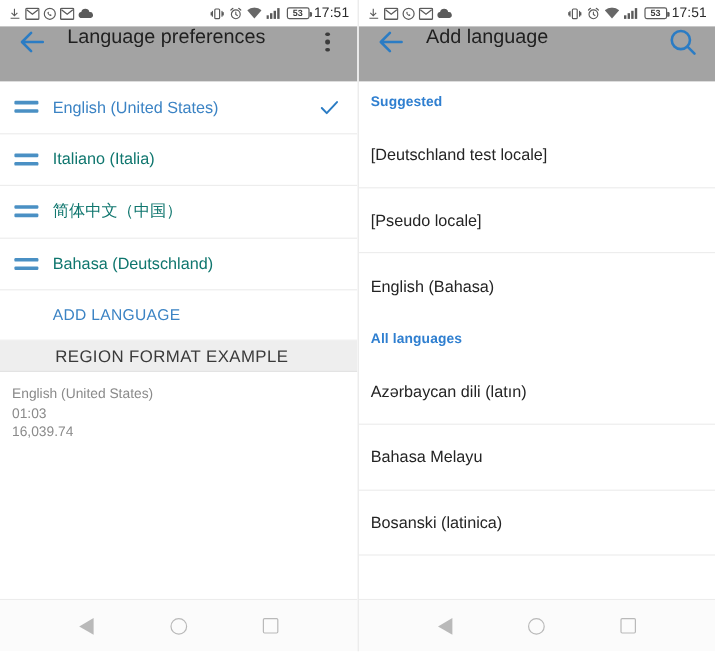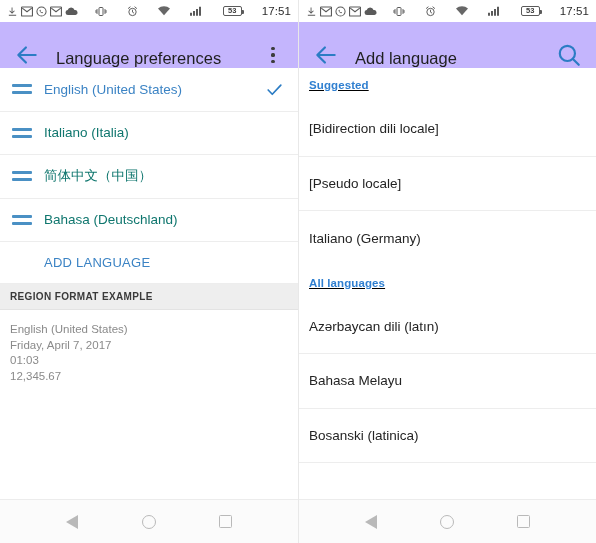--- a/index.html
+++ b/index.html
@@ -21,44 +21,44 @@
 
   
   .statusbar {
     height: 22px; flex: 0 0 22px;
     display: flex; align-items: center;
     padding: 0 7px;
     background: #ffffff;
     color: #5a5a5a;
   }
   .sb-left { display: flex; align-items: center; gap: 3px; }
-  .sb-right { margin-left: auto; display: flex; align-items: center; gap: 20px; }
+  .sb-right { margin-left: auto; display: flex; align-items: center; gap: 4px; }
   .sb-ico { display: block; }
   .sb-time {
     font-size: 11.5px; color: #2b2b2b; letter-spacing: .1px;
     font-family: "Liberation Sans", sans-serif;
   }
   .batt {
     position: relative;
     width: 19px; height: 10px;
     border: 1.2px solid #5a5a5a; border-radius: 2px;
     display: flex; align-items: center; justify-content: center;
   }
   .batt:after {
     content: ""; position: absolute; right: -3.2px; top: 2.6px;
     width: 2px; height: 4px; background: #5a5a5a; border-radius: 0 1px 1px 0;
   }
   .batt span { font-size: 7.5px; line-height: 1; color: #3c3c3c; font-weight: 700; }
 
   
   .appbar {
     height: 46px; flex: 0 0 46px;
-    display: flex; align-items: flex-end;
+    display: flex; align-items: flex-start;
     padding: 0 14px;
-    background: #c4b5fd;
+    background: #a3a3a3;
   }
   .appbar .back { width: 26px; height: 26px; flex: 0 0 26px; cursor: pointer; }
   .appbar .title {
     font-size: 16.5px; color: #1f1f1f; margin-left: 16px;
     font-family: "Liberation Sans", sans-serif;
     white-space: nowrap;
   }
   .appbar .spacer { flex: 1 1 auto; }
   .kebab {
     width: 22px; height: 26px; display: flex; flex-direction: column;
@@ -99,33 +99,34 @@
   }
 
   .section-band {
     background: #eeeeee;
     height: 26px;
     display: flex; align-items: center;
     padding-left: 10px;
     border-bottom: 1px solid #e3e3e3;
   }
   .section-band span {
-    font-size: 10px; font-weight: 700; color: #3a3a3a; letter-spacing: .35px;
-    font-family: "Liberation Sans", sans-serif;
+    font-size: 14px; font-weight: 400; color: #3a3a3a; letter-spacing: .35px;
+    font-family: "Liberation Sans", sans-serif;
+    margin-left: 36px;
   }
 
   .format-block { padding: 12px 10px 0 10px; }
   .format-block div {
     font-size: 11.5px; line-height: 15.5px; color: #8a8a8a;
     font-family: "Liberation Sans", sans-serif;
   }
 
   
   .group-head {
-    height: 34px; display: flex; align-items: center; padding-left: 10px; text-decoration: underline;
+    height: 34px; display: flex; align-items: center; padding-left: 10px;
   }
   .group-head span {
     font-size: 11.5px; font-weight: 700; color: #2f7fd0; letter-spacing: .1px;
     font-family: "Liberation Sans", sans-serif;
   }
   .alang-row {
     height: 54.5px; display: flex; align-items: center;
     padding: 0 10px;
     border-bottom: 1px solid #ededed;
     cursor: pointer;
@@ -261,23 +262,22 @@
       <div class="add-row">
         <span>ADD LANGUAGE</span>
       </div>
 
       <div class="section-band">
         <span>REGION FORMAT EXAMPLE</span>
       </div>
 
       <div class="format-block">
         <div>English (United States)</div>
-        <div>Friday, April 7, 2017</div>
         <div>01:03</div>
-        <div>12,345.67</div>
+        <div>16,039.74</div>
       </div>
 
     </div>
 
     <div class="navbar">
       <div class="nav-btn">
           <div class="nav-tri"></div>
         </div>
       <div class="nav-btn">
           <div class="nav-cir"></div>
@@ -349,27 +349,27 @@
         </svg>
     </div>
 
     <div class="body">
 
       <div class="group-head">
         <span>Suggested</span>
       </div>
 
       <div class="alang-row">
-        <span>[Bidirection dili locale]</span>
+        <span>[Deutschland test locale]</span>
       </div>
       <div class="alang-row">
         <span>[Pseudo locale]</span>
       </div>
       <div class="alang-row nodiv">
-        <span>Italiano (Germany)</span>
+        <span>English (Bahasa)</span>
       </div>
 
       <div class="group-head">
         <span>All languages</span>
       </div>
 
       <div class="alang-row">
         <span>Azərbaycan dili (latın)</span>
       </div>
       <div class="alang-row">

